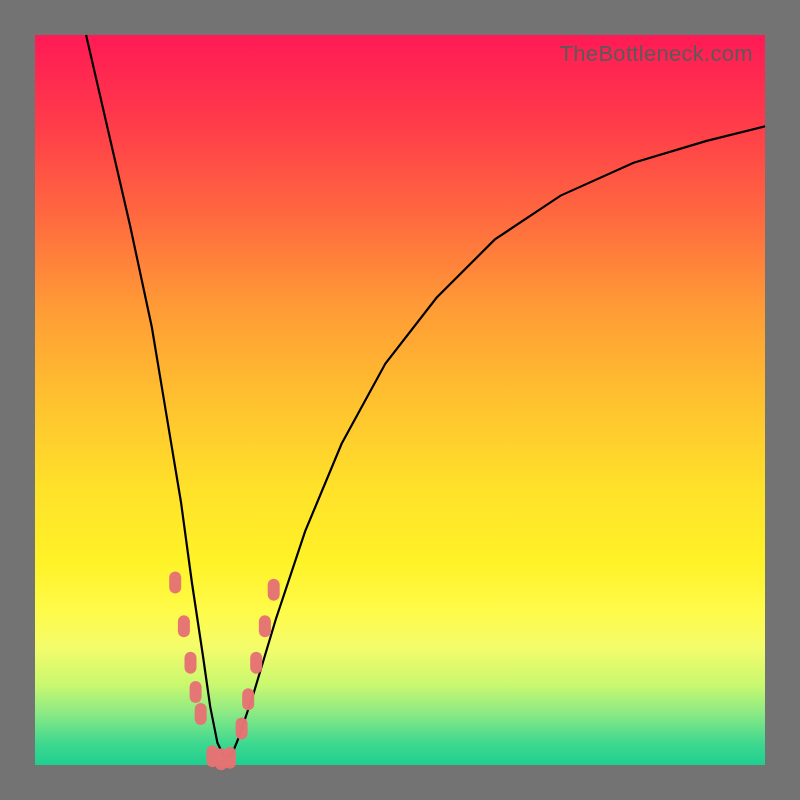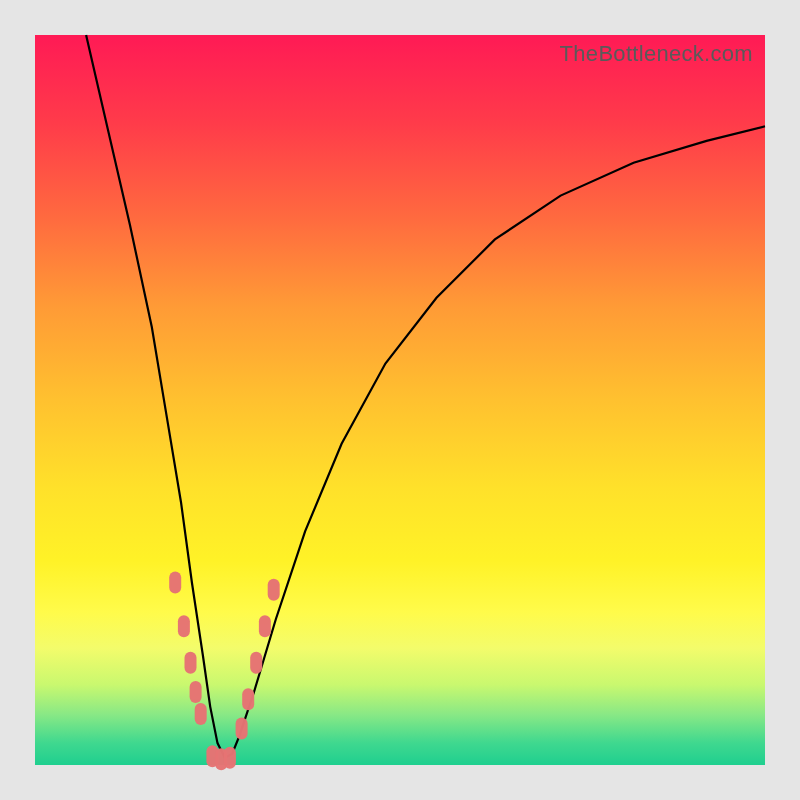--- a/index.html
+++ b/index.html
@@ -8,21 +8,21 @@
     width: 800px;
     height: 800px;
     background: #000;
     overflow: hidden;
     font-family: Arial, Helvetica, sans-serif;
   }
   .frame {
     position: relative;
     width: 800px;
     height: 800px;
-    background: #e5e5e5;
+    background: #737373;
   }
   .plot-area {
     position: absolute;
     left: 35px;
     top: 35px;
     width: 730px;
     height: 730px;
     background: linear-gradient(
       to bottom,
       #ff1a55 0%,

